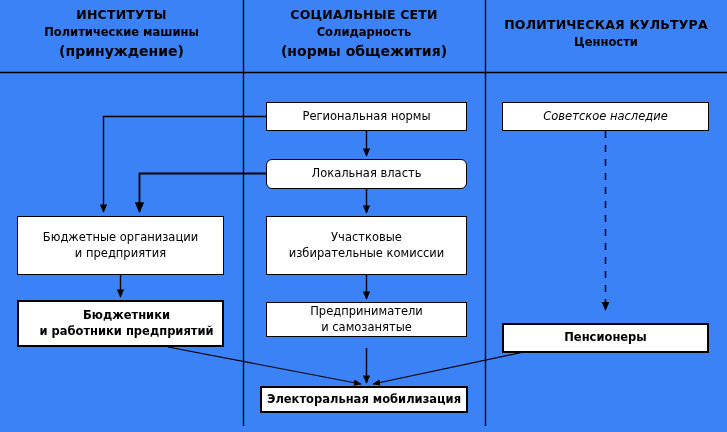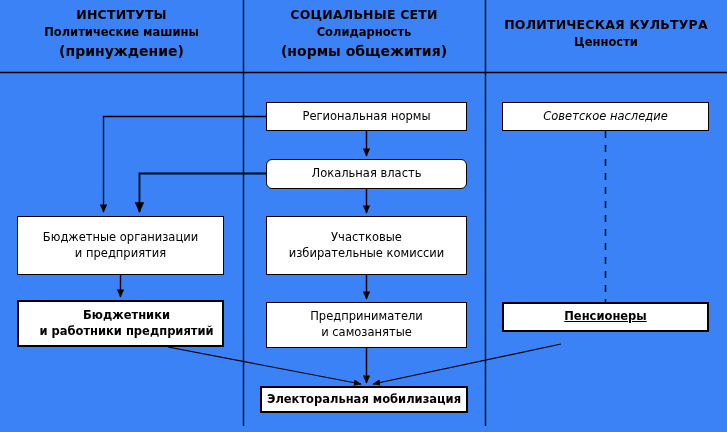--- a/index.html
+++ b/index.html
@@ -132,40 +132,40 @@
 
   <div class="nodebox" style="left:266px; top:159px; width:201px; height:30px;border-radius:6px;">
     <span class="lbl">Локальная власть</span>
   </div>
 
   <div class="nodebox" style="left:266px; top:216px; width:201px; height:59px;">
     <span class="lbl">Участковые
 избирательные комиссии</span>
   </div>
 
-  <div class="nodebox" style="left:266px; top:302px; width:201px; height:46px;">
+  <div class="nodebox" style="left:266px; top:302px; width:201px; height:35px;">
     <span class="lbl">Предприниматели
 и самозанятые</span>
   </div>
 
   <div class="nodebox" style="left:17px; top:216px; width:207px; height:59px;">
     <span class="lbl">Бюджетные организации
 и предприятия</span>
   </div>
 
   <div class="nodebox bold" style="left:17px; top:300px; width:207px; height:47px;padding-left:12px;">
     <span class="lbl">Бюджетники
 и работники предприятий</span>
   </div>
 
   <div class="nodebox" style="left:502px; top:102px; width:207px; height:29px;font-style:italic;">
     <span class="lbl">Советское наследие</span>
   </div>
 
-  <div class="nodebox bold" style="left:502px; top:302px; width:207px; height:30px;text-decoration:underline;">
+  <div class="nodebox bold" style="left:502px; top:323px; width:207px; height:30px;">
     <span class="lbl">Пенсионеры</span>
   </div>
 
   <div class="nodebox bold" style="left:260px; top:386px; width:208px; height:27px;">
     <span class="lbl">Электоральная мобилизация</span>
   </div>
 
 </div>
 
 </body></html>

